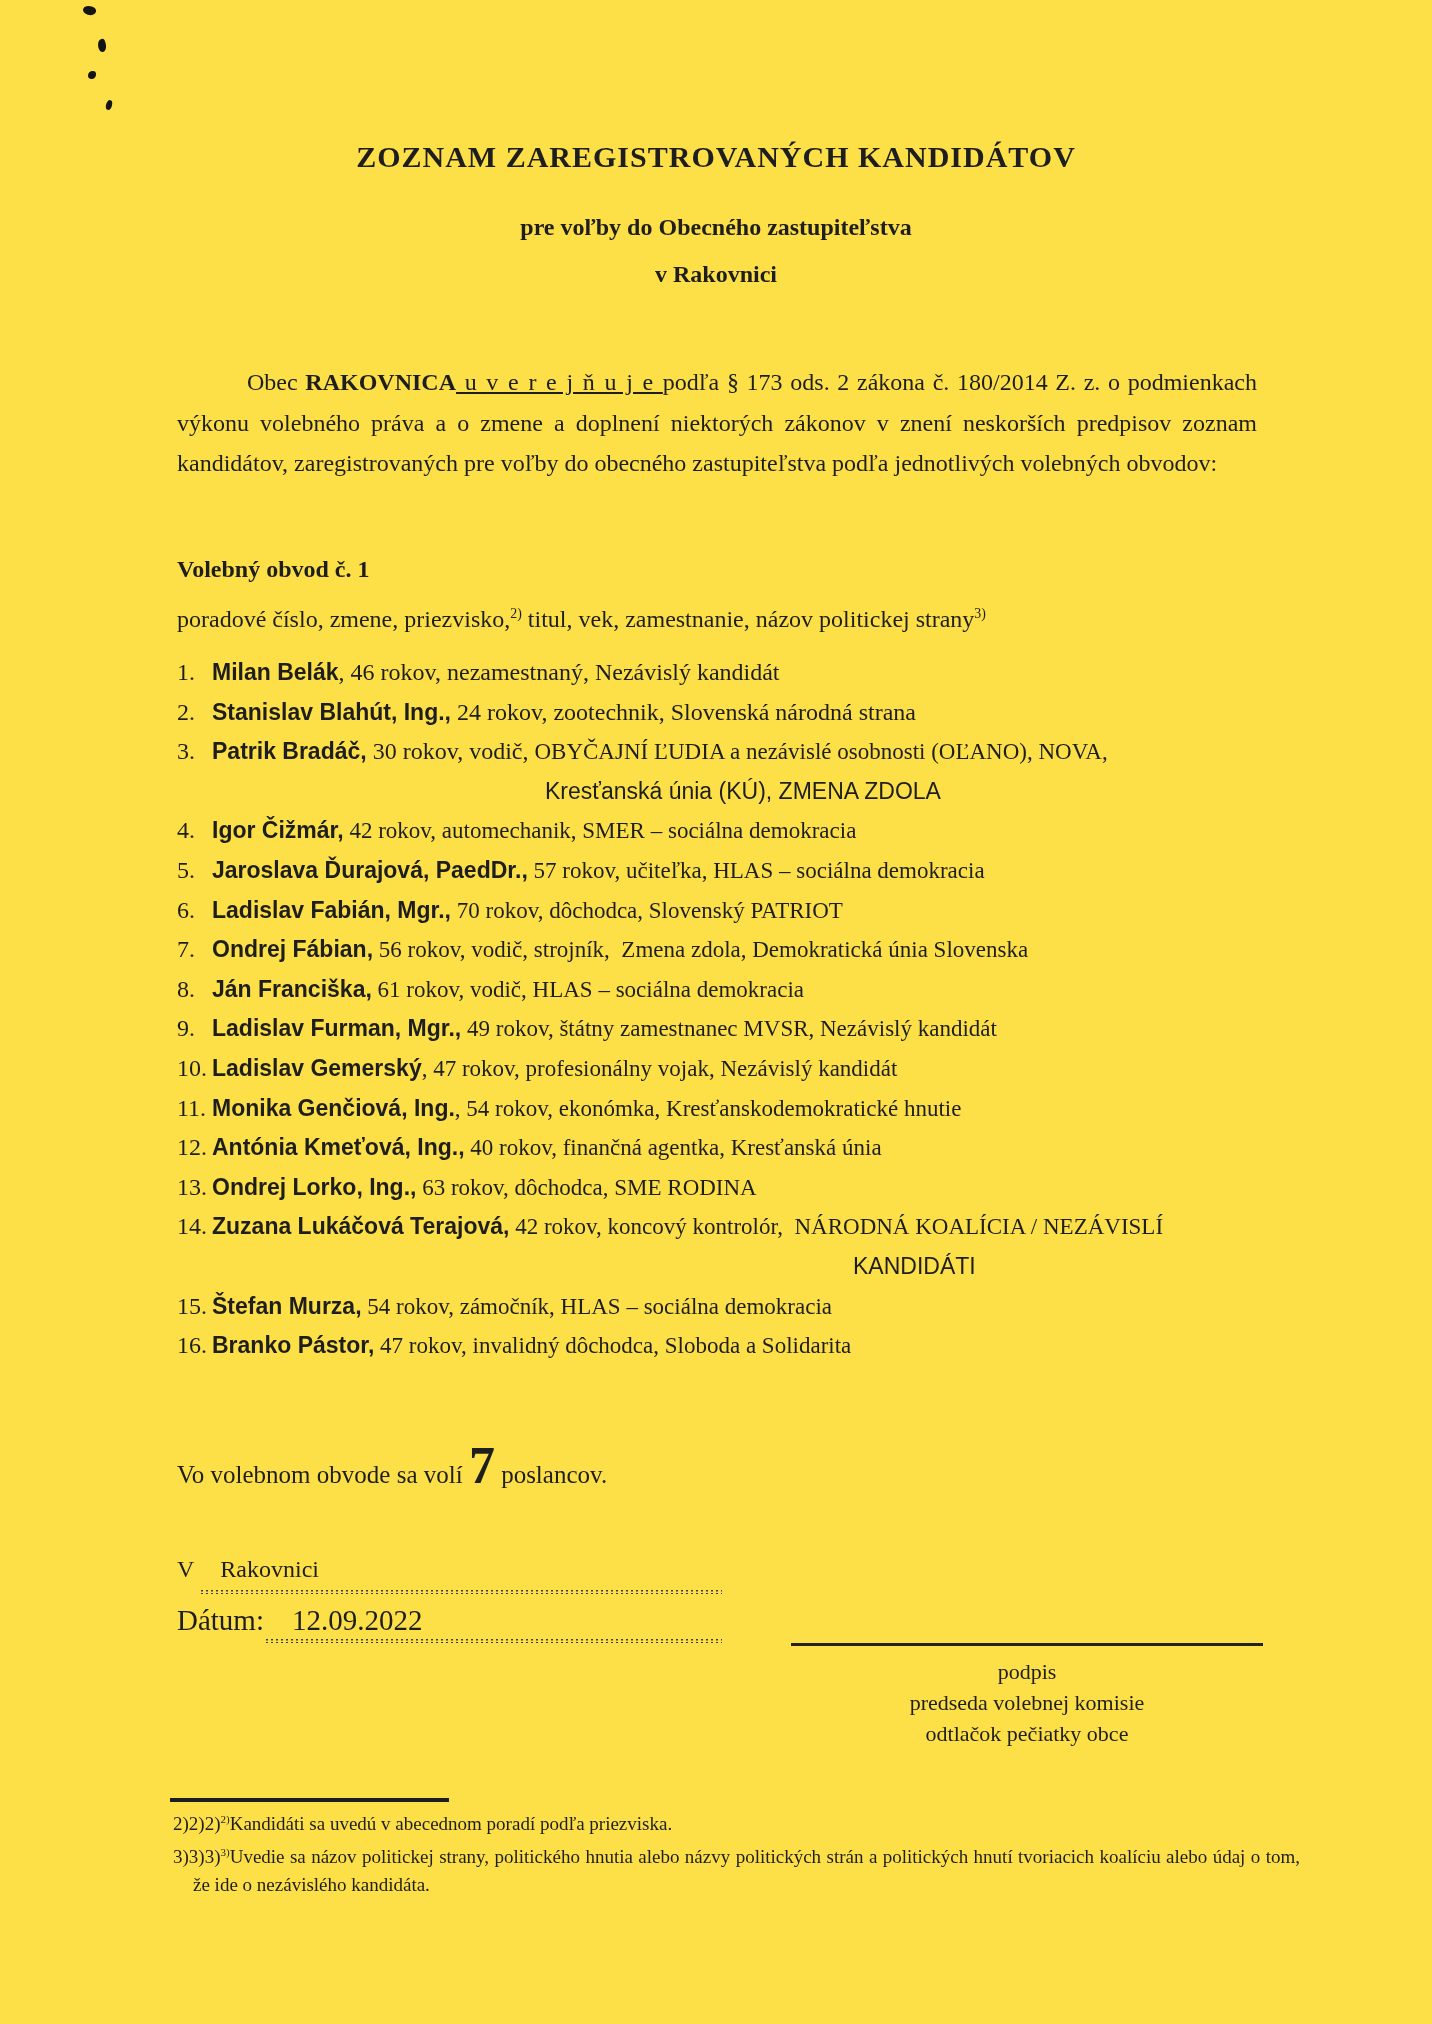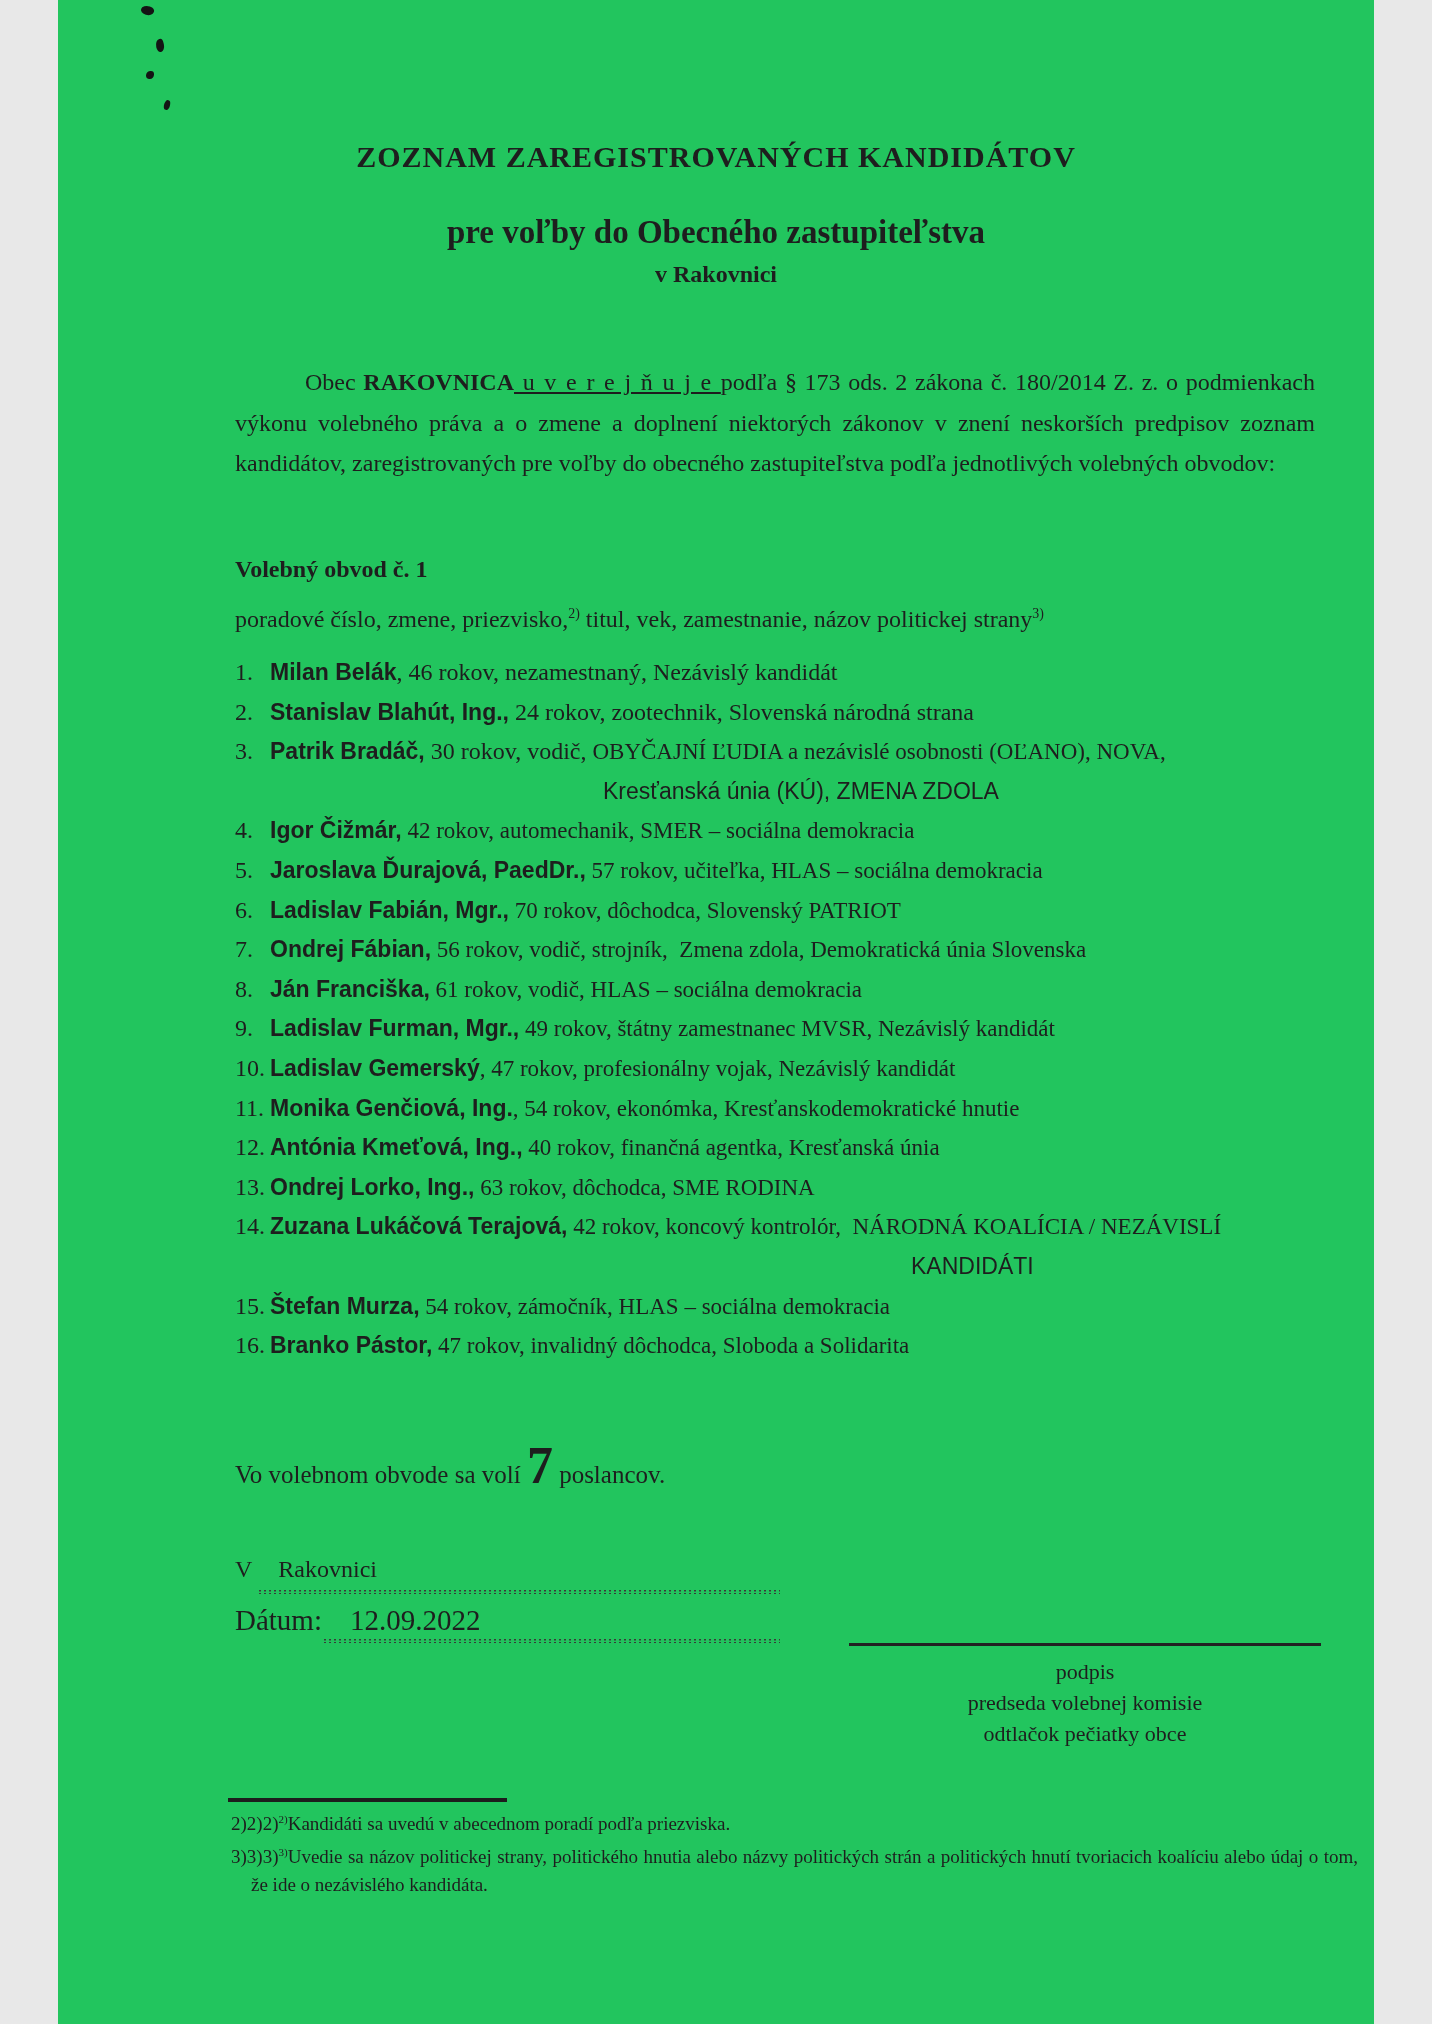--- a/index.html
+++ b/index.html
@@ -1,35 +1,35 @@
 <!DOCTYPE html>
 <html lang="sk"><head>
 <meta charset="utf-8">
 <style>
   html,body{margin:0;padding:0;background:#e8e8e8;}
   .page{
     position:relative;
-    width:1316px;height:2024px;
+    width:1432px;height:2024px;
     margin:0 auto;
-    background:#22c55e;
+    background:#fde047;
     color:#1e1e1e;
     overflow:hidden;
     font-family:"Liberation Serif", serif;
   }
   .serif{font-family:"Liberation Serif", serif;}
   .sans{font-family:Liberation Serif, serif;}
   .abs{position:absolute;}
   .center{text-align:center;}
 
   .title{
     left:0;right:0;top:140px;
     font-size:30px;font-weight:bold;
     letter-spacing:1px;
   }
-  .sub1{left:0;right:0;top:214px;font-size:33px;font-weight:bold;}
+  .sub1{left:0;right:0;top:214px;font-size:24px;font-weight:bold;}
   .sub2{left:0;right:0;top:261px;font-size:24px;font-weight:bold;}
 
   .intro{
     left:177px;top:362px;width:1080px;
     font-size:24px;line-height:40.5px;
     text-align:justify;text-indent:70px;
   }
   .intro .spaced{letter-spacing:1px;text-decoration:underline;}
 
   .obvod{left:177px;top:556px;font-size:24px;font-weight:bold;}

